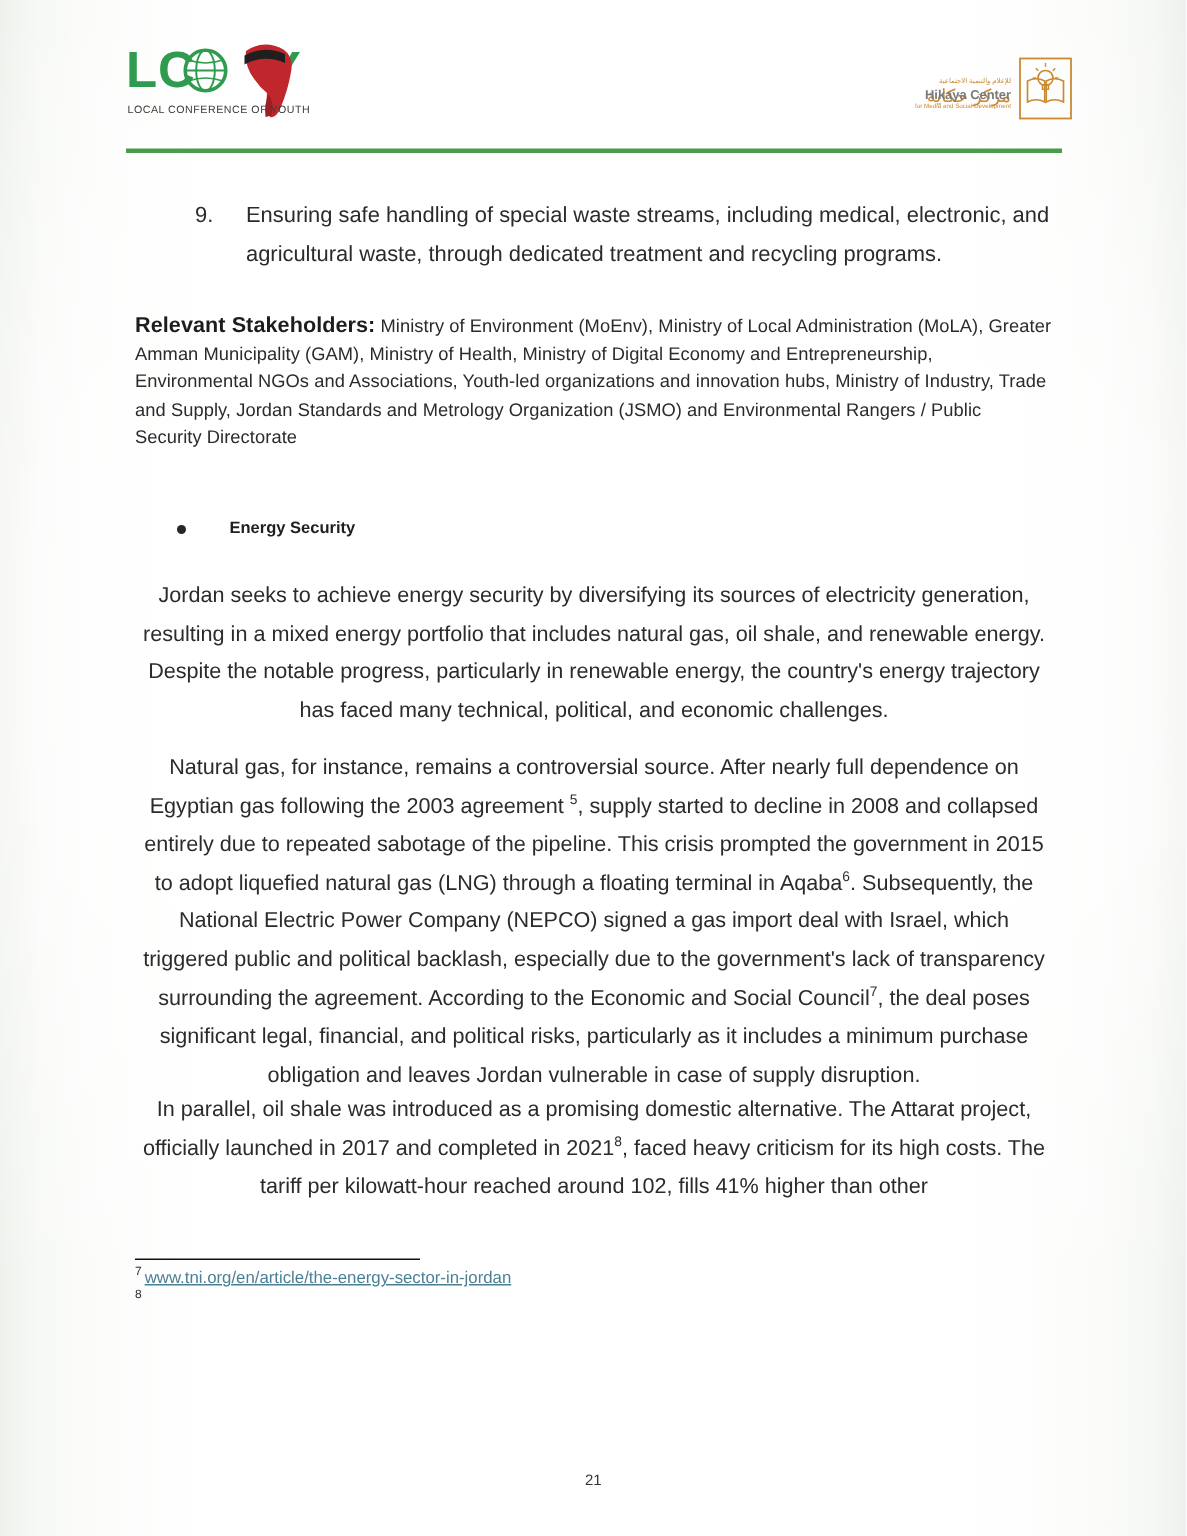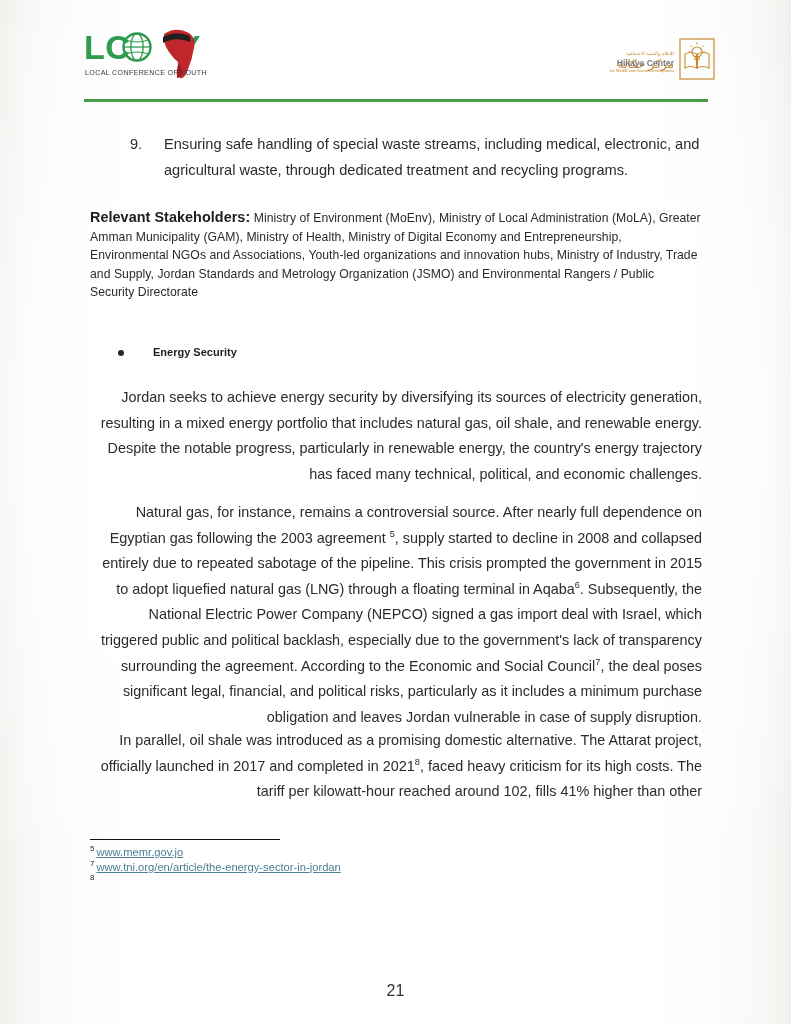--- a/index.html
+++ b/index.html
@@ -244,21 +244,21 @@
     line-height: 21px;
   }
 
   .para {
     position: absolute;
     left: 90px;
     width: 612px;
     font-size: 14.4px;
     line-height: 25.6px;
     color: #2b2b2b;
-    text-align: right;
+    text-align: center;
   }
   #para-1 { top: 385px; }
   #para-2 { top: 500px; }
   #para-3 { top: 728px; }
 
   sup.fn {
     font-size: 9.2px;
     vertical-align: super;
     line-height: 0;
   }
@@ -307,21 +307,21 @@
     width: 614px;
     display: block;
   }
 
   .page-number {
     position: absolute;
     left: 0;
     top: 982px;
     width: 791px;
     text-align: center;
-    font-size: 16px;
+    font-size: 10px;
     color: #333333;
   }
 </style>
 </head>
 <body>
 
 <div class="page">
   <div class="paper-inner"></div>
 
   <div class="header">
@@ -396,23 +396,20 @@
       <span>Natural gas, for instance, remains a controversial source. After nearly full dependence on Egyptian gas following the 2003 agreement </span><sup class="fn">5</sup><span>, supply started to decline in 2008 and collapsed entirely due to repeated sabotage of the pipeline. This crisis prompted the government in 2015 to adopt liquefied natural gas (LNG) through a floating terminal in Aqaba</span><sup class="fn">6</sup><span>. Subsequently, the National Electric Power Company (NEPCO) signed a gas import deal with Israel, which triggered public and political backlash, especially due to the government's lack of transparency surrounding the agreement. According to the Economic and Social Council</span><sup class="fn">7</sup><span>, the deal poses significant legal, financial, and political risks, particularly as it includes a minimum purchase obligation and leaves Jordan vulnerable in case of supply disruption.</span>
     </div>
 
     <div class="para" id="para-3">
       <span>In parallel, oil shale was introduced as a promising domestic alternative. The Attarat project, officially launched in 2017 and completed in 2021</span><sup class="fn">8</sup><span>, faced heavy criticism for its high costs. The tariff per kilowatt-hour reached around 102, fills 41% higher than other</span>
     </div>
 
     <div class="footnote-rule"></div>
     <div class="footnotes">
       <div class="fn-row">
-        <span class="fn-num">5</span><a class="fn-link" href="#">www.memr.gov.jo</a>
-      </div>
-      <div class="fn-row">
         <span class="fn-num">7</span><a class="fn-link" href="#">www.tni.org/en/article/the-energy-sector-in-jordan</a>
       </div>
       <div class="fn-row">
         <span class="fn-num">8</span>
       </div>
     </div>
 
     <div class="page-number">21</div>
   </div>
 </div>

